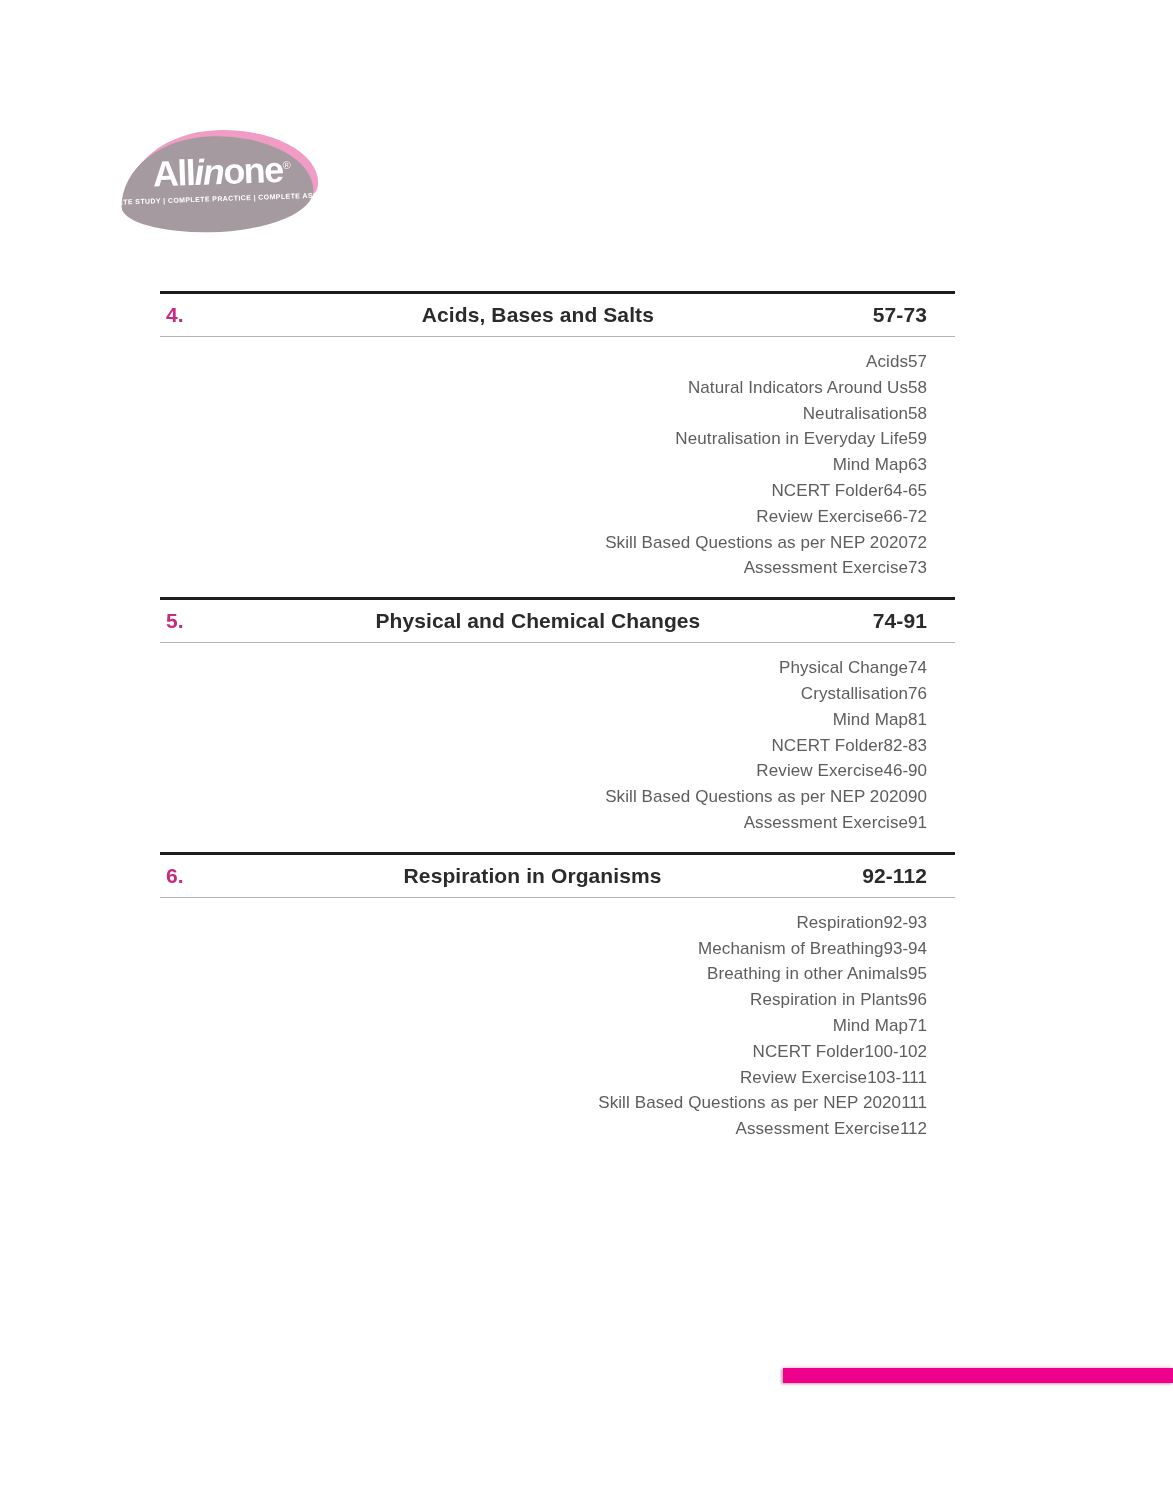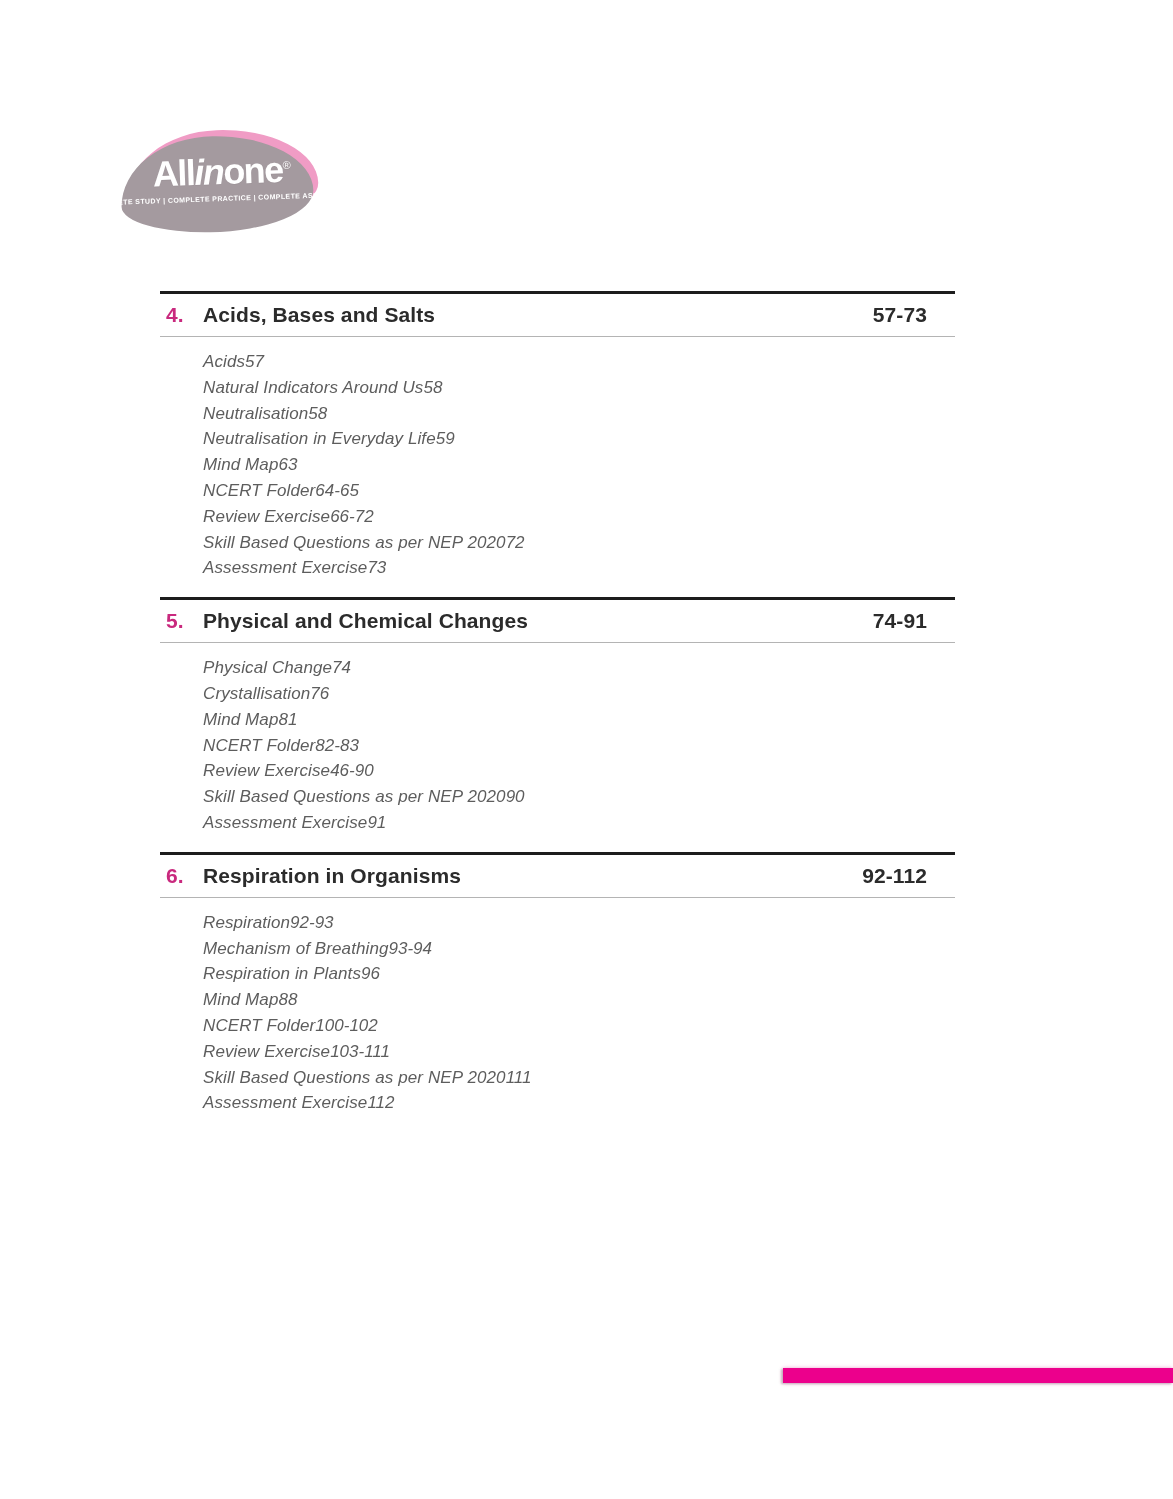--- a/index.html
+++ b/index.html
@@ -70,32 +70,31 @@
   .chapter-header{
     display:flex;align-items:baseline;
     border-top:3px solid var(--rule-dark);
     border-bottom:1px solid var(--rule-light);
     padding:9px 28px 9px 6px;
     font-size:21px;font-weight:700;
     color:var(--heading-text);
     letter-spacing:0.1px;
   }
   .ch-num{width:37px;flex:0 0 37px;color:var(--chapter-number-pink);}
-  .ch-title{flex:1;}
+  .ch-title{flex:1;text-align:center;}
   .ch-pages{text-align:center;}
   .items{
     list-style:none;margin:0;
     padding:12px 28px 16px 43px;
   }
   .item{
-    display:flex;justify-content:flex-start;align-items:baseline;
+    display:flex;justify-content:flex-end;align-items:baseline;
     font-size:17px;
     line-height:25.8px;
     color:var(--body-text);
-    font-style:italic;
   }
   .item-label{letter-spacing:0.1px;}
   .item-pages{text-align:right;white-space:nowrap;}
 
   
   .accent-bar{
     position:absolute;
     left:783px;right:0;top:1368px;height:15px;
     background:var(--accent-pink);
     box-shadow:-2px 1px 2px rgba(150,140,145,0.55), 0 0 4px rgba(236,0,140,0.35);
@@ -228,29 +227,33 @@
     <span class="item-label">Respiration</span>
     <span class="item-pages">92-93</span>
   </li>
 
 
   <li class="item">
     <span class="item-label">Mechanism of Breathing</span>
     <span class="item-pages">93-94</span>
   </li>
 
+  <li class="item">
+    <span class="item-label">Breathing in other Animals</span>
+    <span class="item-pages">95</span>
+  </li>
 
   <li class="item">
     <span class="item-label">Respiration in Plants</span>
     <span class="item-pages">96</span>
   </li>
 
   <li class="item">
     <span class="item-label">Mind Map</span>
-    <span class="item-pages">88</span>
+    <span class="item-pages">71</span>
   </li>
 
   <li class="item">
     <span class="item-label">NCERT Folder</span>
     <span class="item-pages">100-102</span>
   </li>
 
   <li class="item">
     <span class="item-label">Review Exercise</span>
     <span class="item-pages">103-111</span>

